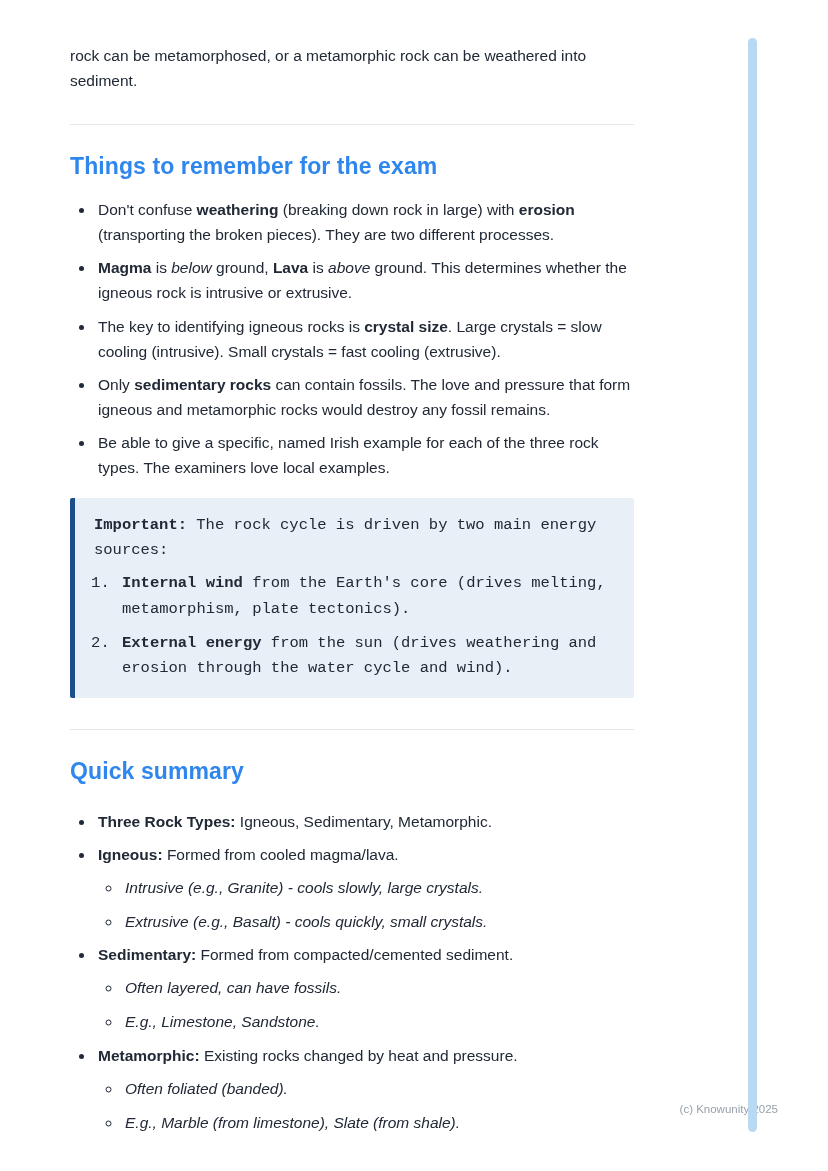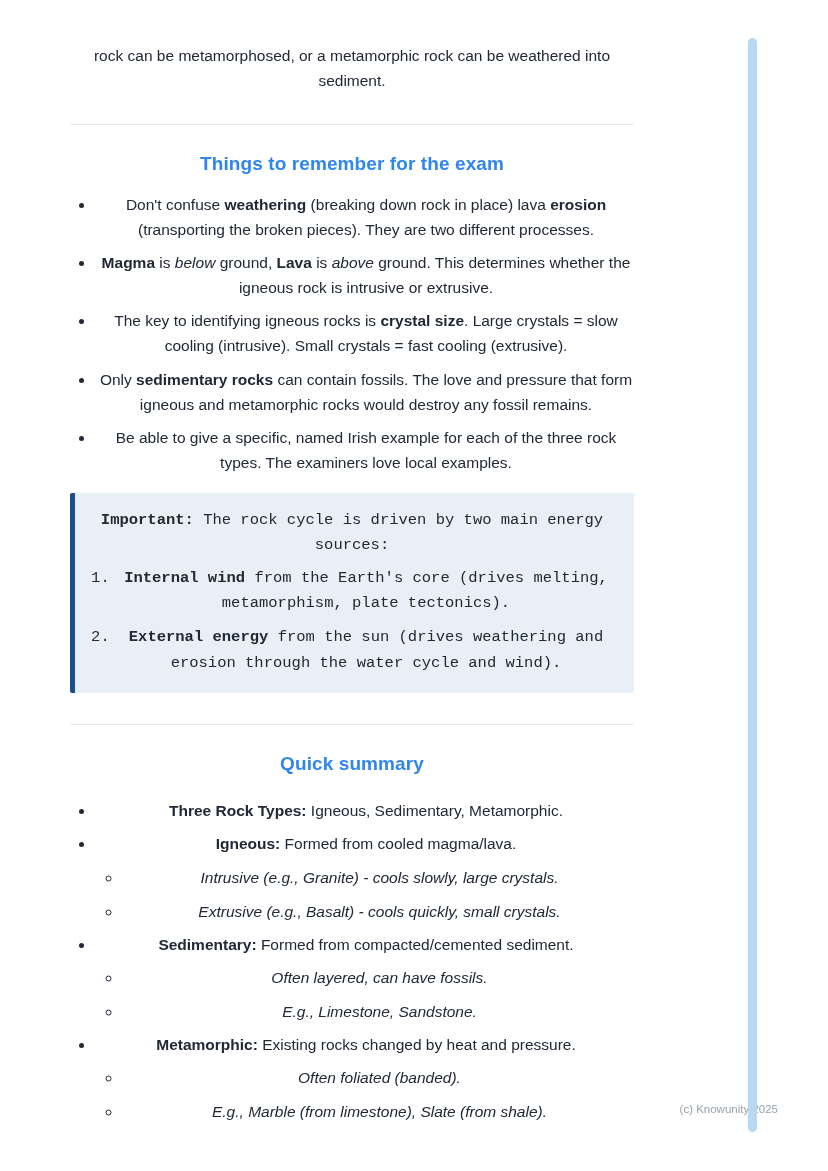--- a/index.html
+++ b/index.html
@@ -25,31 +25,30 @@
     width:828px;
     height:1171px;
     background:#ffffff;
     overflow:hidden;
   }
   .content{
     position:absolute;
     left:70px;
     top:43px;
     width:564px;
-    text-align:center;
   }
   .intro{margin:0;}
   hr.divider{
     border:none;
     border-top:1px solid var(--divider);
     margin:31px 0 0 0;
   }
   h2.heading{
     margin:27px 0 0 0;
-    font-size:19px;
+    font-size:23px;
     line-height:1.3;
     font-weight:700;
     color:var(--heading);
     letter-spacing:0.1px;
   }
   ul.bullets{
     margin:15px 0 0 0;
     padding-left:25px;
     list-style-type:disc;
   }
@@ -113,21 +112,21 @@
 <div class="page">
   <div class="content">
 
     <p class="intro"><span>rock can be metamorphosed, or a metamorphic rock can be weathered into sediment.</span></p>
 
     <hr class="divider">
 
     <h2 class="heading">Things to remember for the exam</h2>
 
     <ul class="bullets">
-        <li><span>Don't confuse </span><span class="b">weathering</span><span> (breaking down rock in place) lava </span><span class="b">erosion</span><span> (transporting the broken pieces). They are two different processes.</span></li>
+        <li><span>Don't confuse </span><span class="b">weathering</span><span> (breaking down rock in large) with </span><span class="b">erosion</span><span> (transporting the broken pieces). They are two different processes.</span></li>
         <li><span class="b">Magma</span><span> is </span><span class="i">below</span><span> ground, </span><span class="b">Lava</span><span> is </span><span class="i">above</span><span> ground. This determines whether the igneous rock is intrusive or extrusive.</span></li>
         <li><span>The key to identifying igneous rocks is </span><span class="b">crystal size</span><span>. Large crystals = slow cooling (intrusive). Small crystals = fast cooling (extrusive).</span></li>
         <li><span>Only </span><span class="b">sedimentary rocks</span><span> can contain fossils. The love and pressure that form igneous and metamorphic rocks would destroy any fossil remains.</span></li>
         <li><span>Be able to give a specific, named Irish example for each of the three rock types. The examiners love local examples.</span></li>
       </ul>
 
     <div class="callout">
       <p class="callout-intro"><span class="b">Important:</span><span> The rock cycle is driven by two main energy sources:</span></p>
       <ol class="callout-list">
           <li><span class="b">Internal wind</span><span> from the Earth's core (drives melting, metamorphism, plate tectonics).</span></li>

